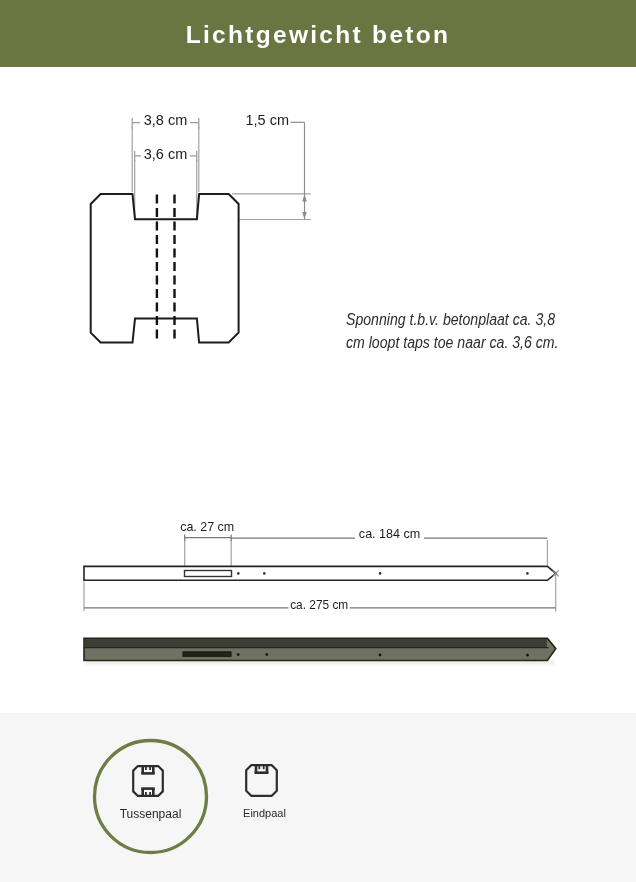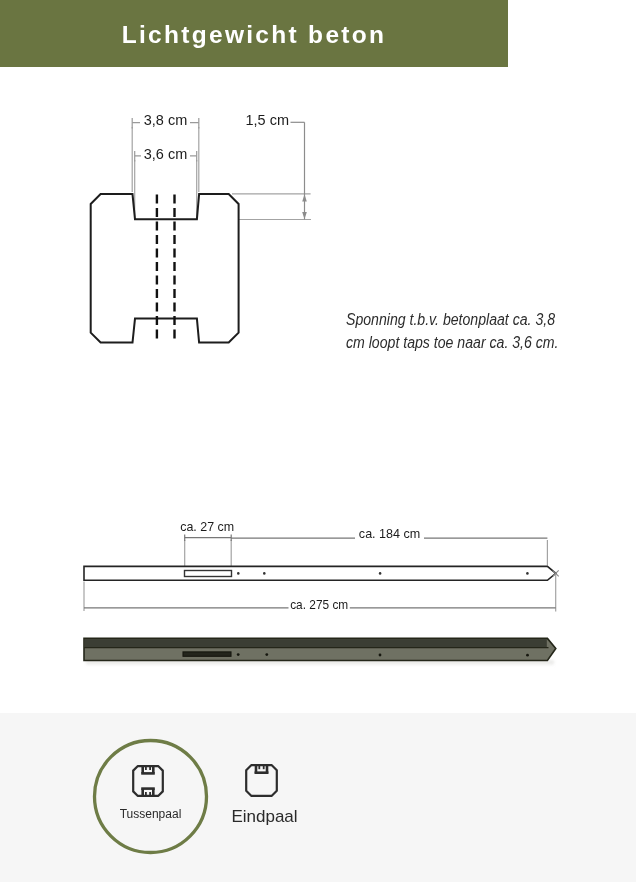--- a/index.html
+++ b/index.html
@@ -1,20 +1,20 @@
 <!DOCTYPE html>
 <html><head>
 <meta charset="utf-8">
 <style>
   html,body{margin:0;padding:0;}
   body{width:636px;height:882px;position:relative;background:#ffffff;font-family:"Liberation Sans",sans-serif;overflow:hidden;}
-  .hdr{position:absolute;left:0;top:0;width:508px;height:67px;background:#6a7541;display:flex;align-items:center;justify-content:center;}
+  .hdr{position:absolute;left:0;top:0;width:636px;height:67px;background:#6a7541;display:flex;align-items:center;justify-content:center;}
   .hdr span{color:#ffffff;font-size:24.5px;font-weight:bold;letter-spacing:2.3px;padding-top:3px;}
   .footer{position:absolute;left:0;top:713px;width:636px;height:169px;background:#f6f6f6;}
-  .lbl{position:absolute;font-size:17px;color:#2a2a2a;text-align:center;transform:translateX(-50%);white-space:nowrap;}
+  .lbl{position:absolute;font-size:11px;color:#2a2a2a;text-align:center;transform:translateX(-50%);white-space:nowrap;}
   svg text{font-family:"Liberation Sans",sans-serif;}
 </style>
 </head>
 <body>
 
 <div class="hdr">
     <span>Lichtgewicht beton</span>
   </div>
 
 <svg width="636" height="882" viewBox="0 0 636 882" style="position:absolute;left:0;top:0;" fill="none">

